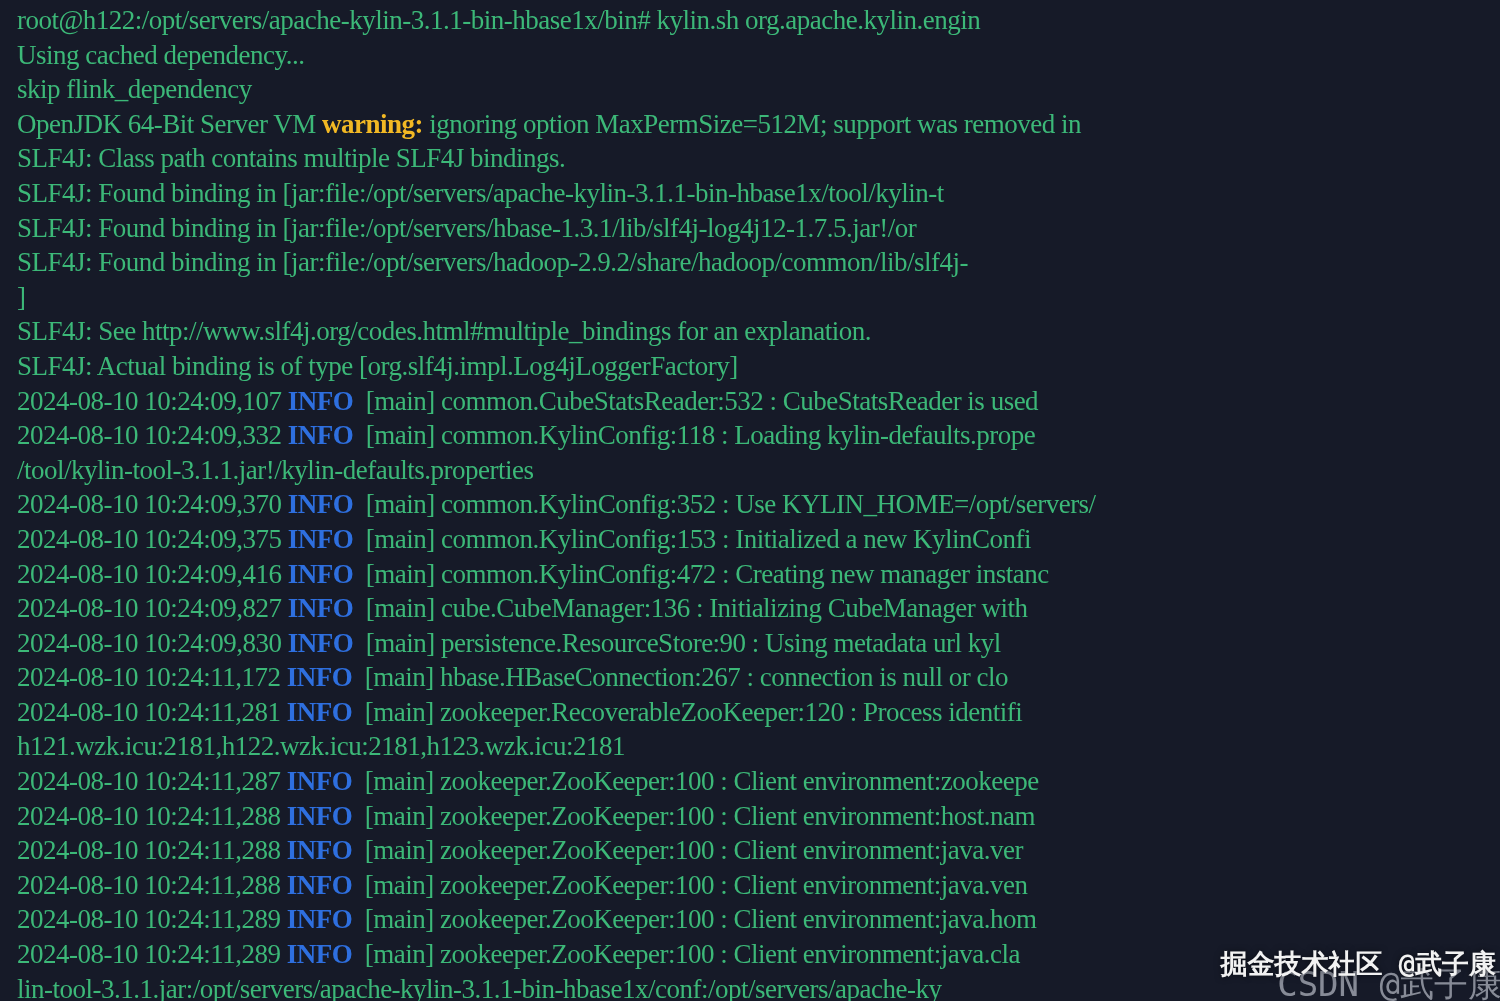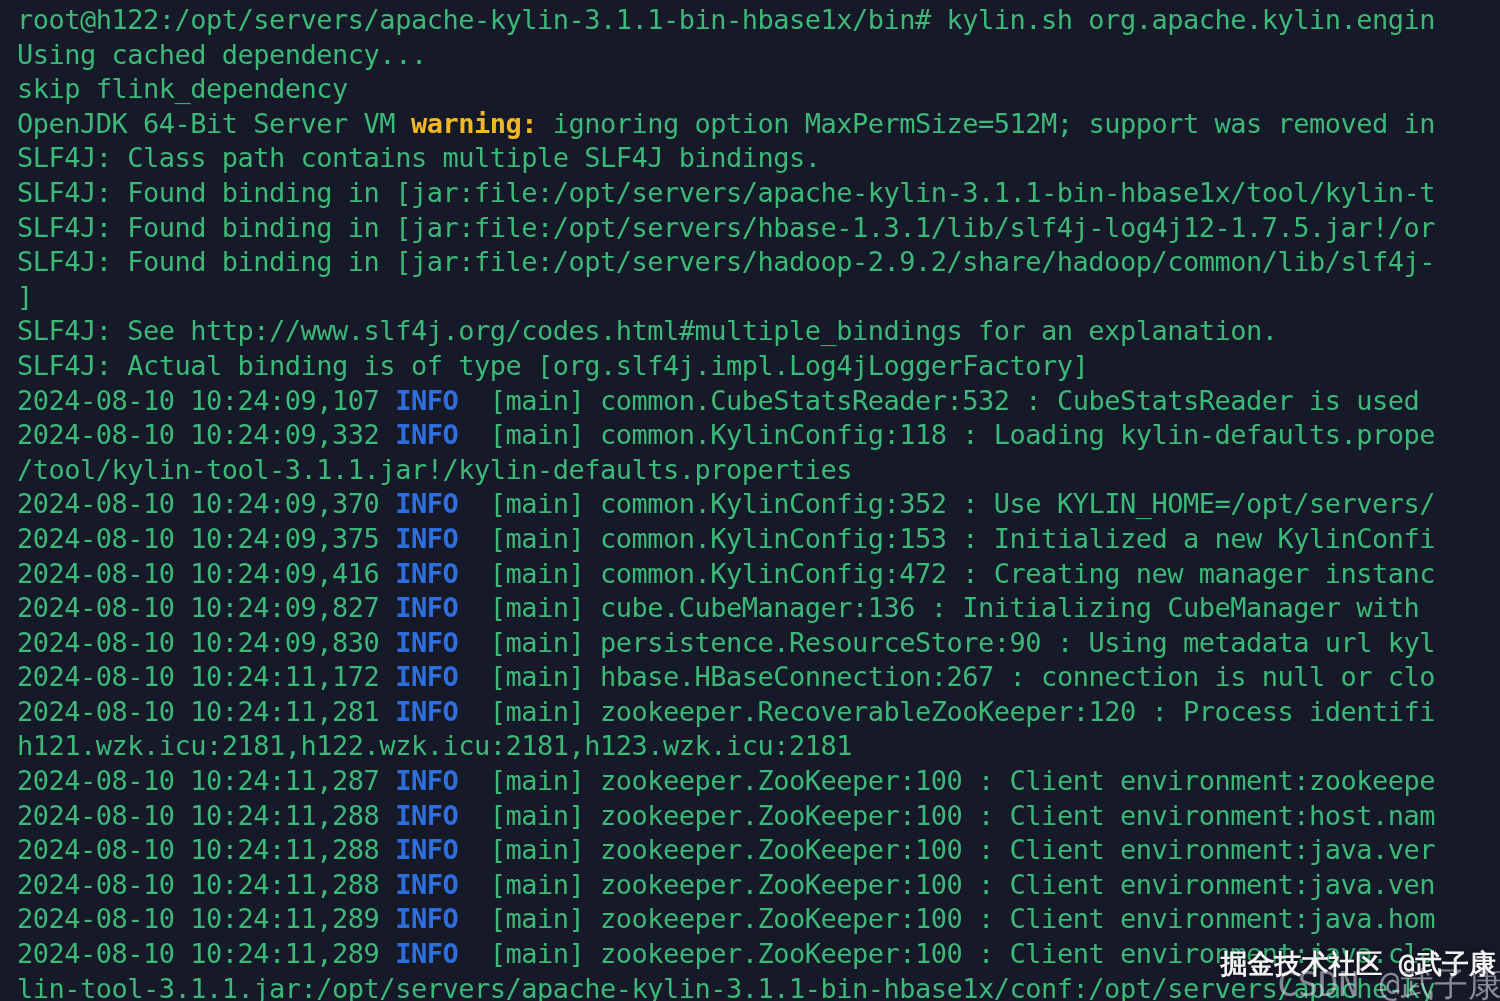--- a/index.html
+++ b/index.html
@@ -18,21 +18,21 @@
   #log {
     position: absolute;
     top: 3px;
     left: 17px;
     right: 0;
     white-space: pre;
     font-size: 27px;
     line-height: 34.6px;
     letter-spacing: -0.5px;
   }
-  .log-line { height: 34.6px; }
+  .log-line { height: 34.6px; font-family: Liberation Serif, serif; }
   .c-green  { color: var(--green, #3cb878); }
   .c-blue   { color: var(--blue, #2e6fdf); font-weight: bold; margin-top: 36px; }
   .c-yellow { color: var(--yellow, #f2b824); font-weight: bold; }
   .watermark-1 {
     position: absolute;
     top: 946px;
     right: 4px;
     font-size: 27px;
     font-weight: bold;
     color: var(--wm1, #f2f2f2);

